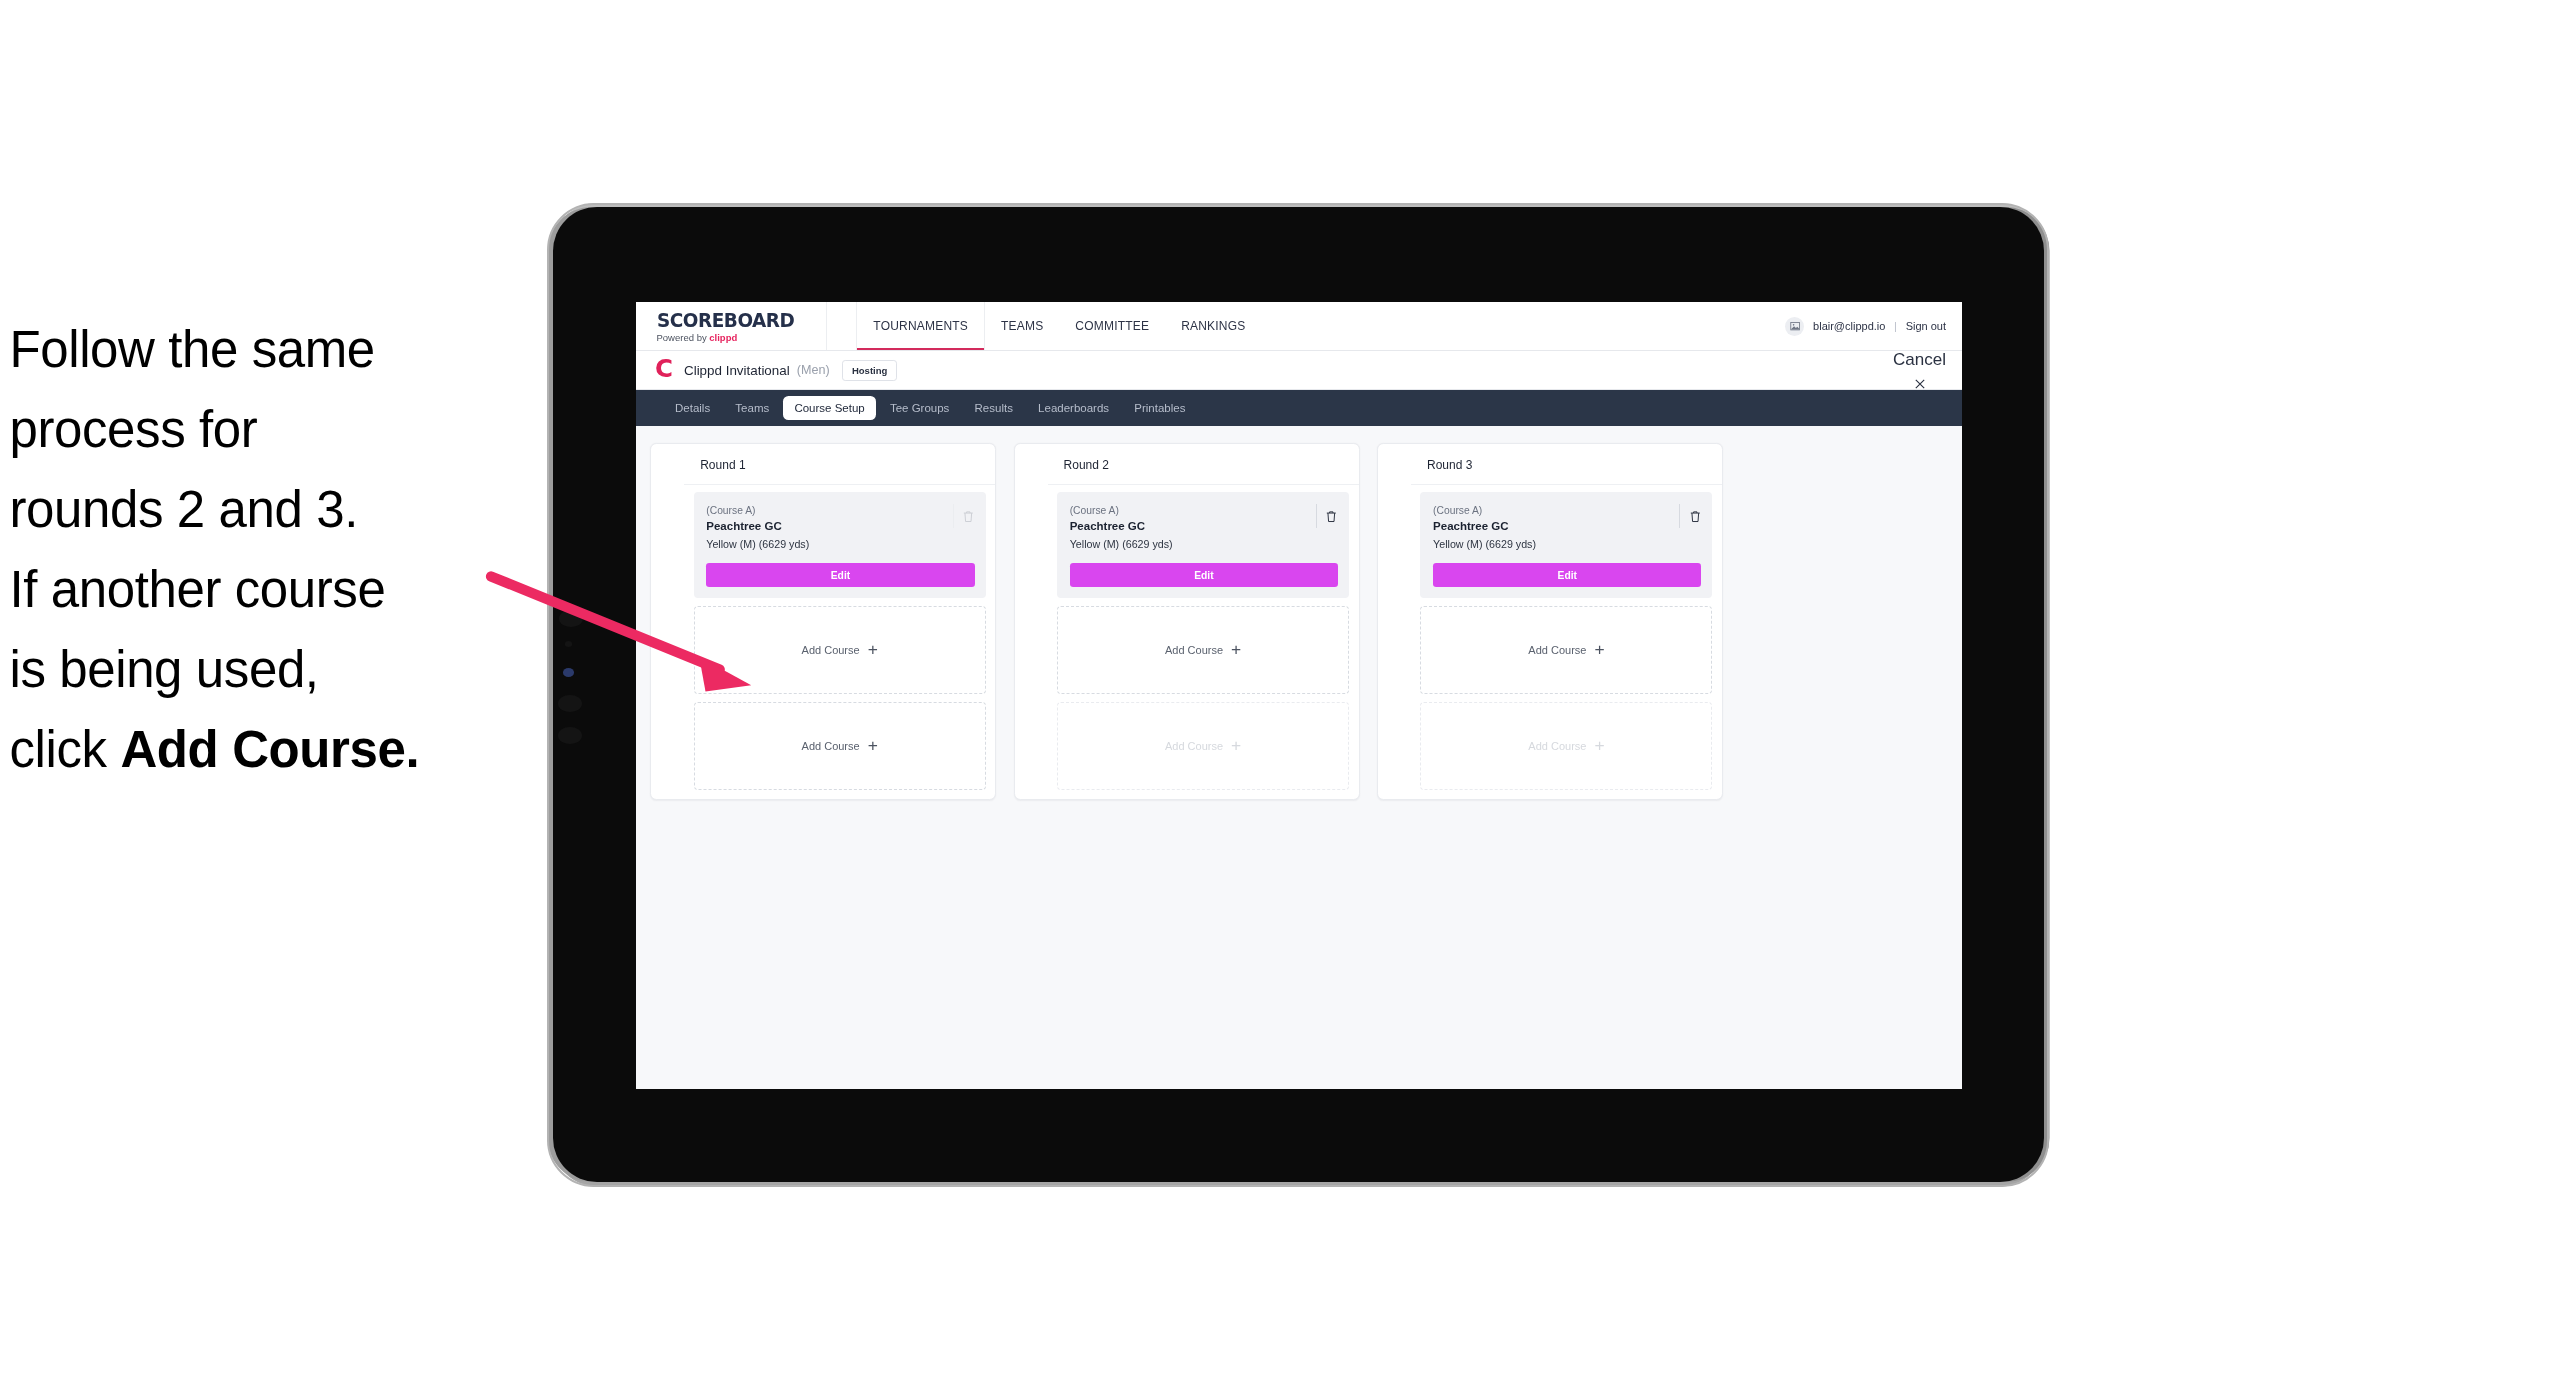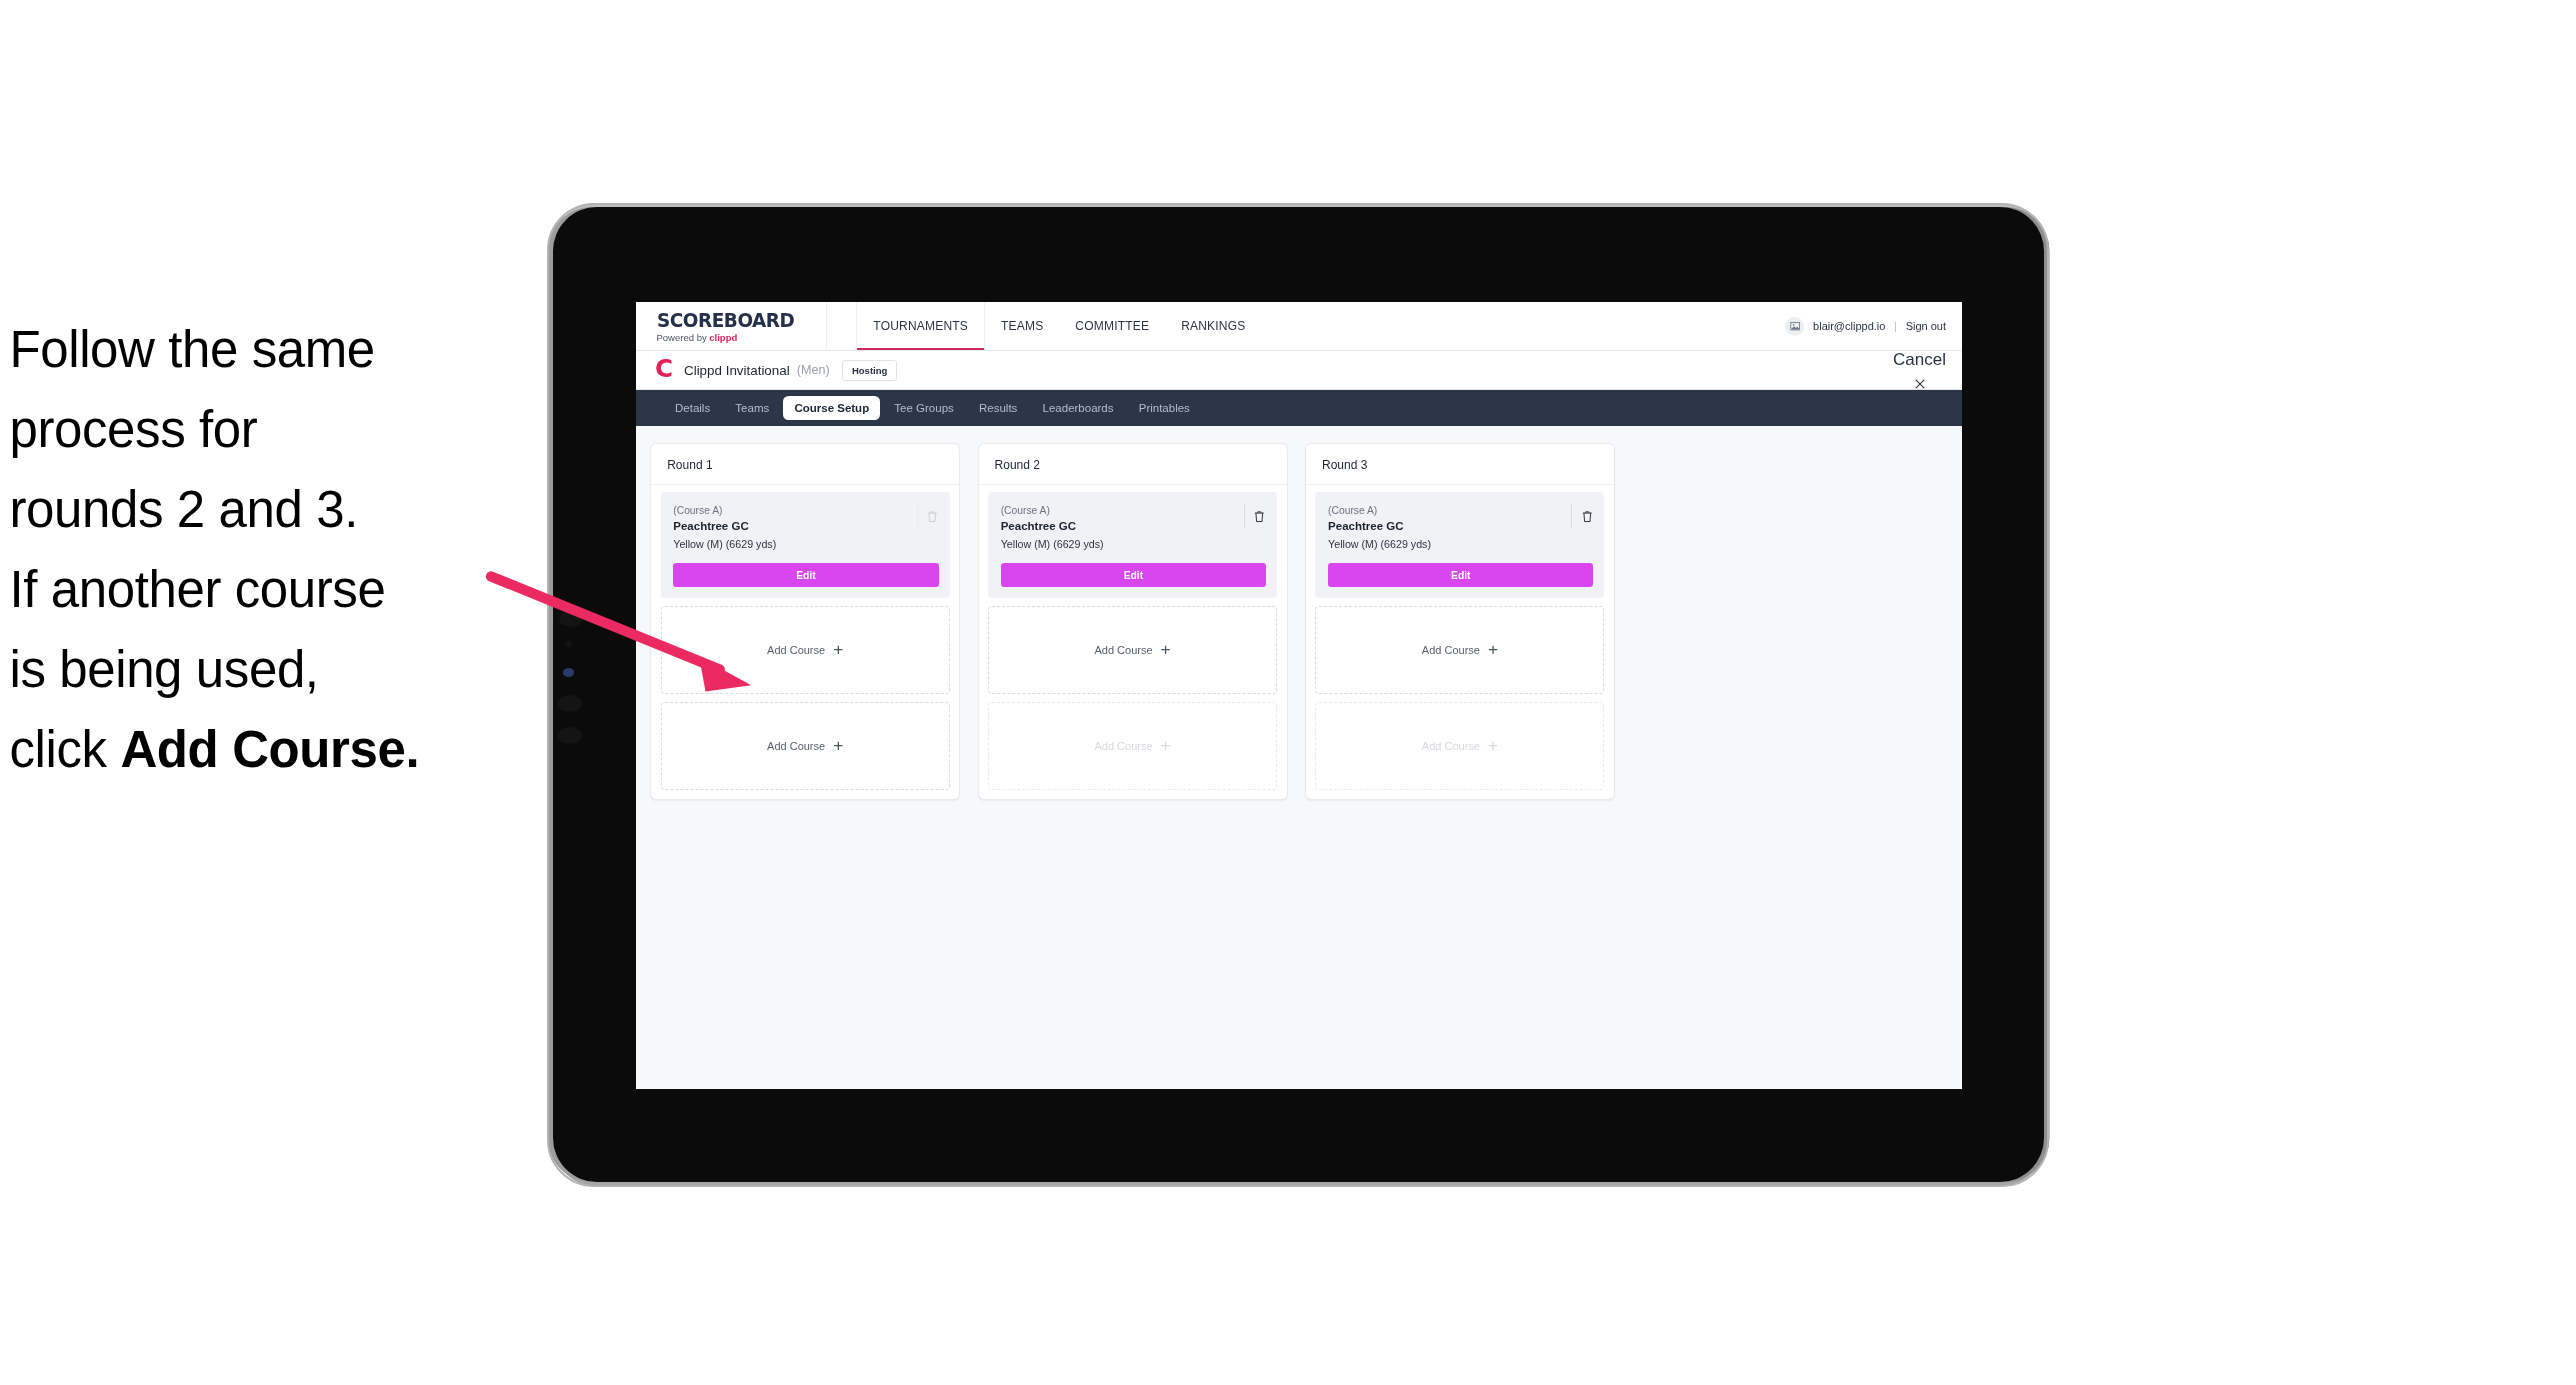--- a/index.html
+++ b/index.html
@@ -199,37 +199,38 @@
     font-size: 11.5px;
     color: #b6bdcb;
     padding: 6.3px 11px;
     border-radius: 5.5px;
     cursor: pointer;
     white-space: nowrap;
   }
   .subtab.active {
     background: #ffffff;
     color: #1c2436;
-    font-weight: 700;
+    font-weight: 400;
   }
 
   
   #board {
     padding: 17.4px 0 0 14.2px;
     display: flex;
     gap: 17.4px;
     align-items: flex-start;
   }
   .round-col {
-    width: 310px;
+    width: 346px;
     background: #ffffff;
     border: 0.8px solid #e9ebef;
     border-radius: 6.3px;
     box-shadow: 0 0.8px 1.6px rgba(16,24,40,0.05);
     overflow: hidden;
+    padding-left: 33px;
   }
   .round-title {
     font-size: 12px;
     color: #1e2433;
     padding: 13.4px 16px 12px 16px;
     border-bottom: 0.8px solid #eef0f3;
   }
   .round-body { padding: 7.1px 9.5px 8.7px 9.5px; }
 
   .course-card {

